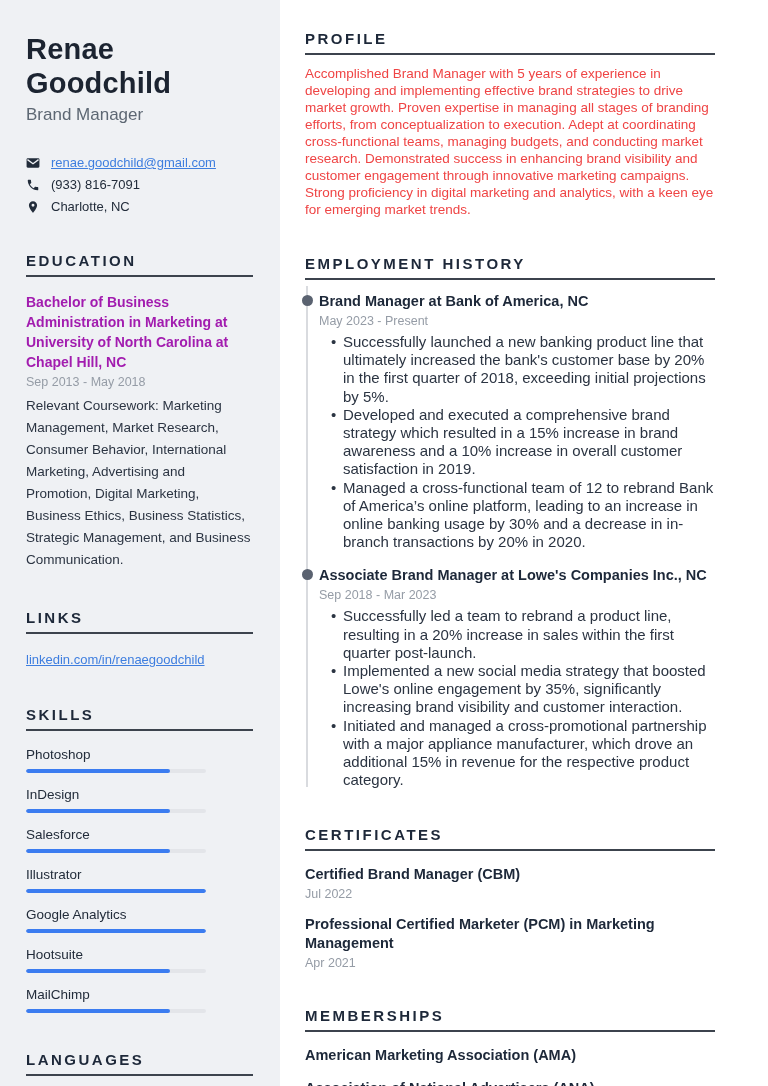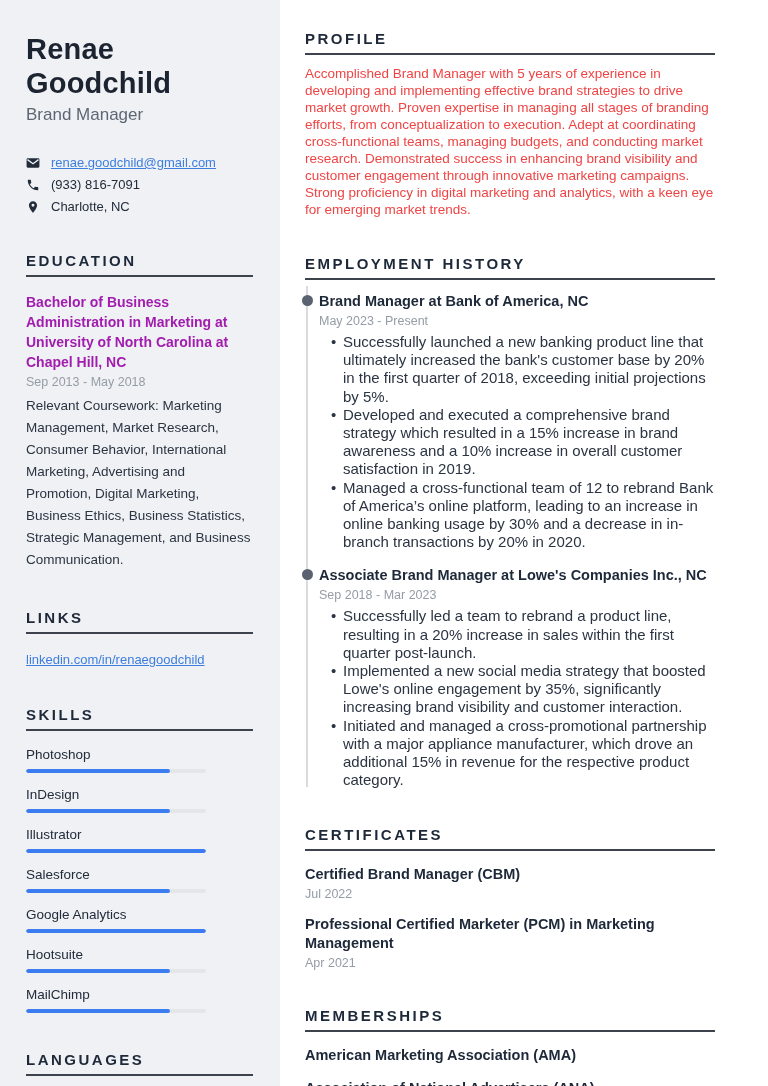--- a/index.html
+++ b/index.html
@@ -144,30 +144,30 @@
   </div>
 
   <div class="skill-item">
     <div class="skill-label">InDesign</div>
     <div class="bar-track">
       <div class="bar-fill" style="width: 80%;"></div>
     </div>
   </div>
 
   <div class="skill-item">
+    <div class="skill-label">Salesforce</div>
+    <div class="bar-track">
+      <div class="bar-fill" style="width: 80%;"></div>
+    </div>
+  </div>
+
+  <div class="skill-item">
     <div class="skill-label">Illustrator</div>
     <div class="bar-track">
       <div class="bar-fill" style="width: 100%;"></div>
-    </div>
-  </div>
-
-  <div class="skill-item">
-    <div class="skill-label">Salesforce</div>
-    <div class="bar-track">
-      <div class="bar-fill" style="width: 80%;"></div>
     </div>
   </div>
 
   <div class="skill-item">
     <div class="skill-label">Google Analytics</div>
     <div class="bar-track">
       <div class="bar-fill" style="width: 100%;"></div>
     </div>
   </div>
 

